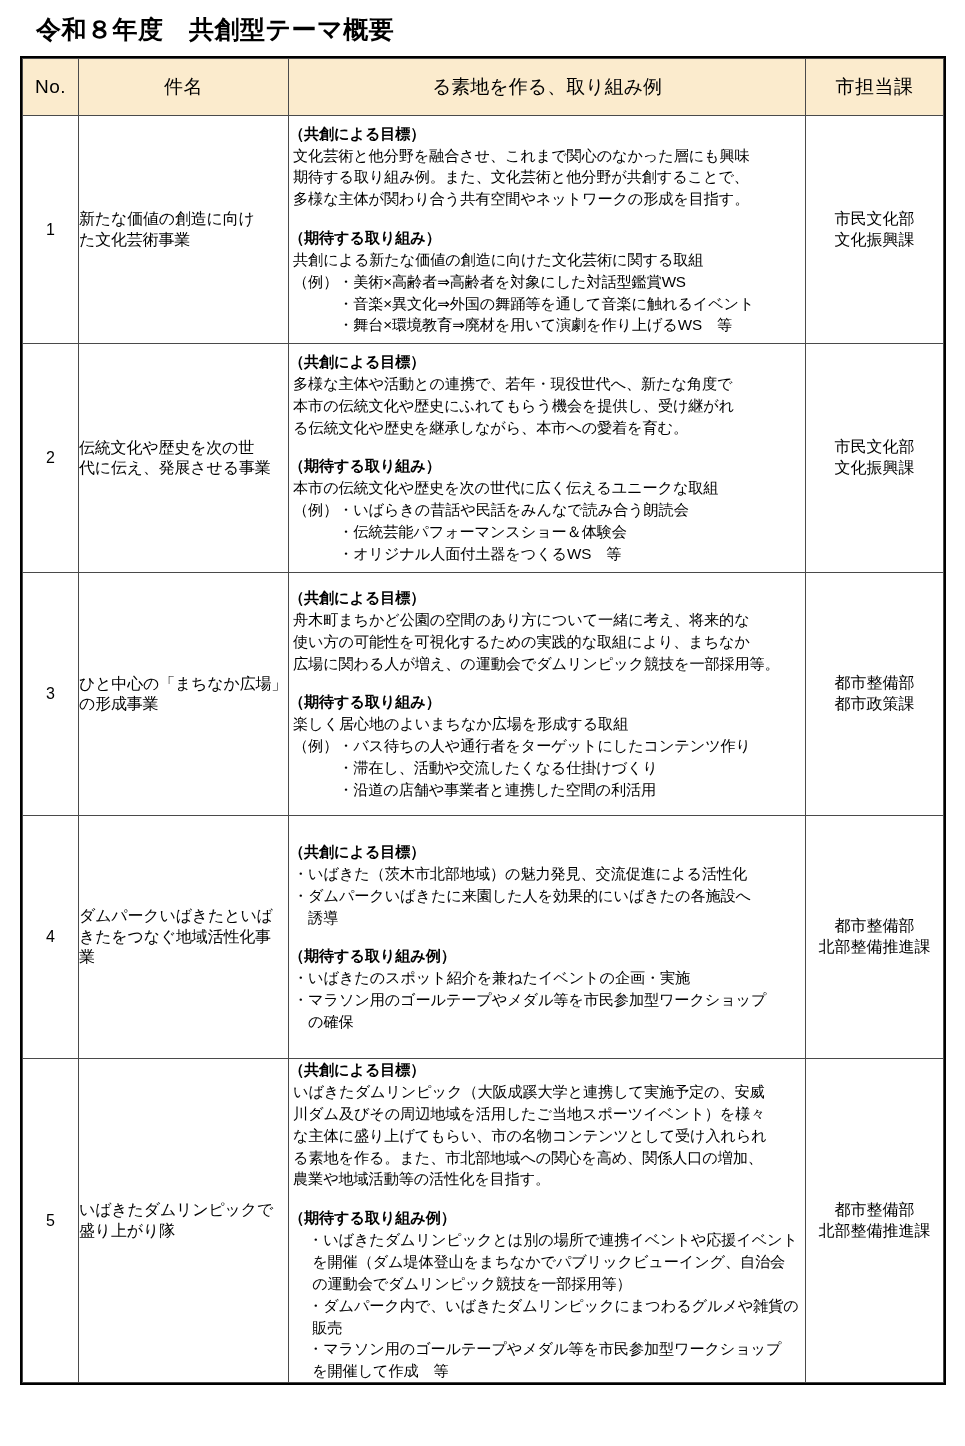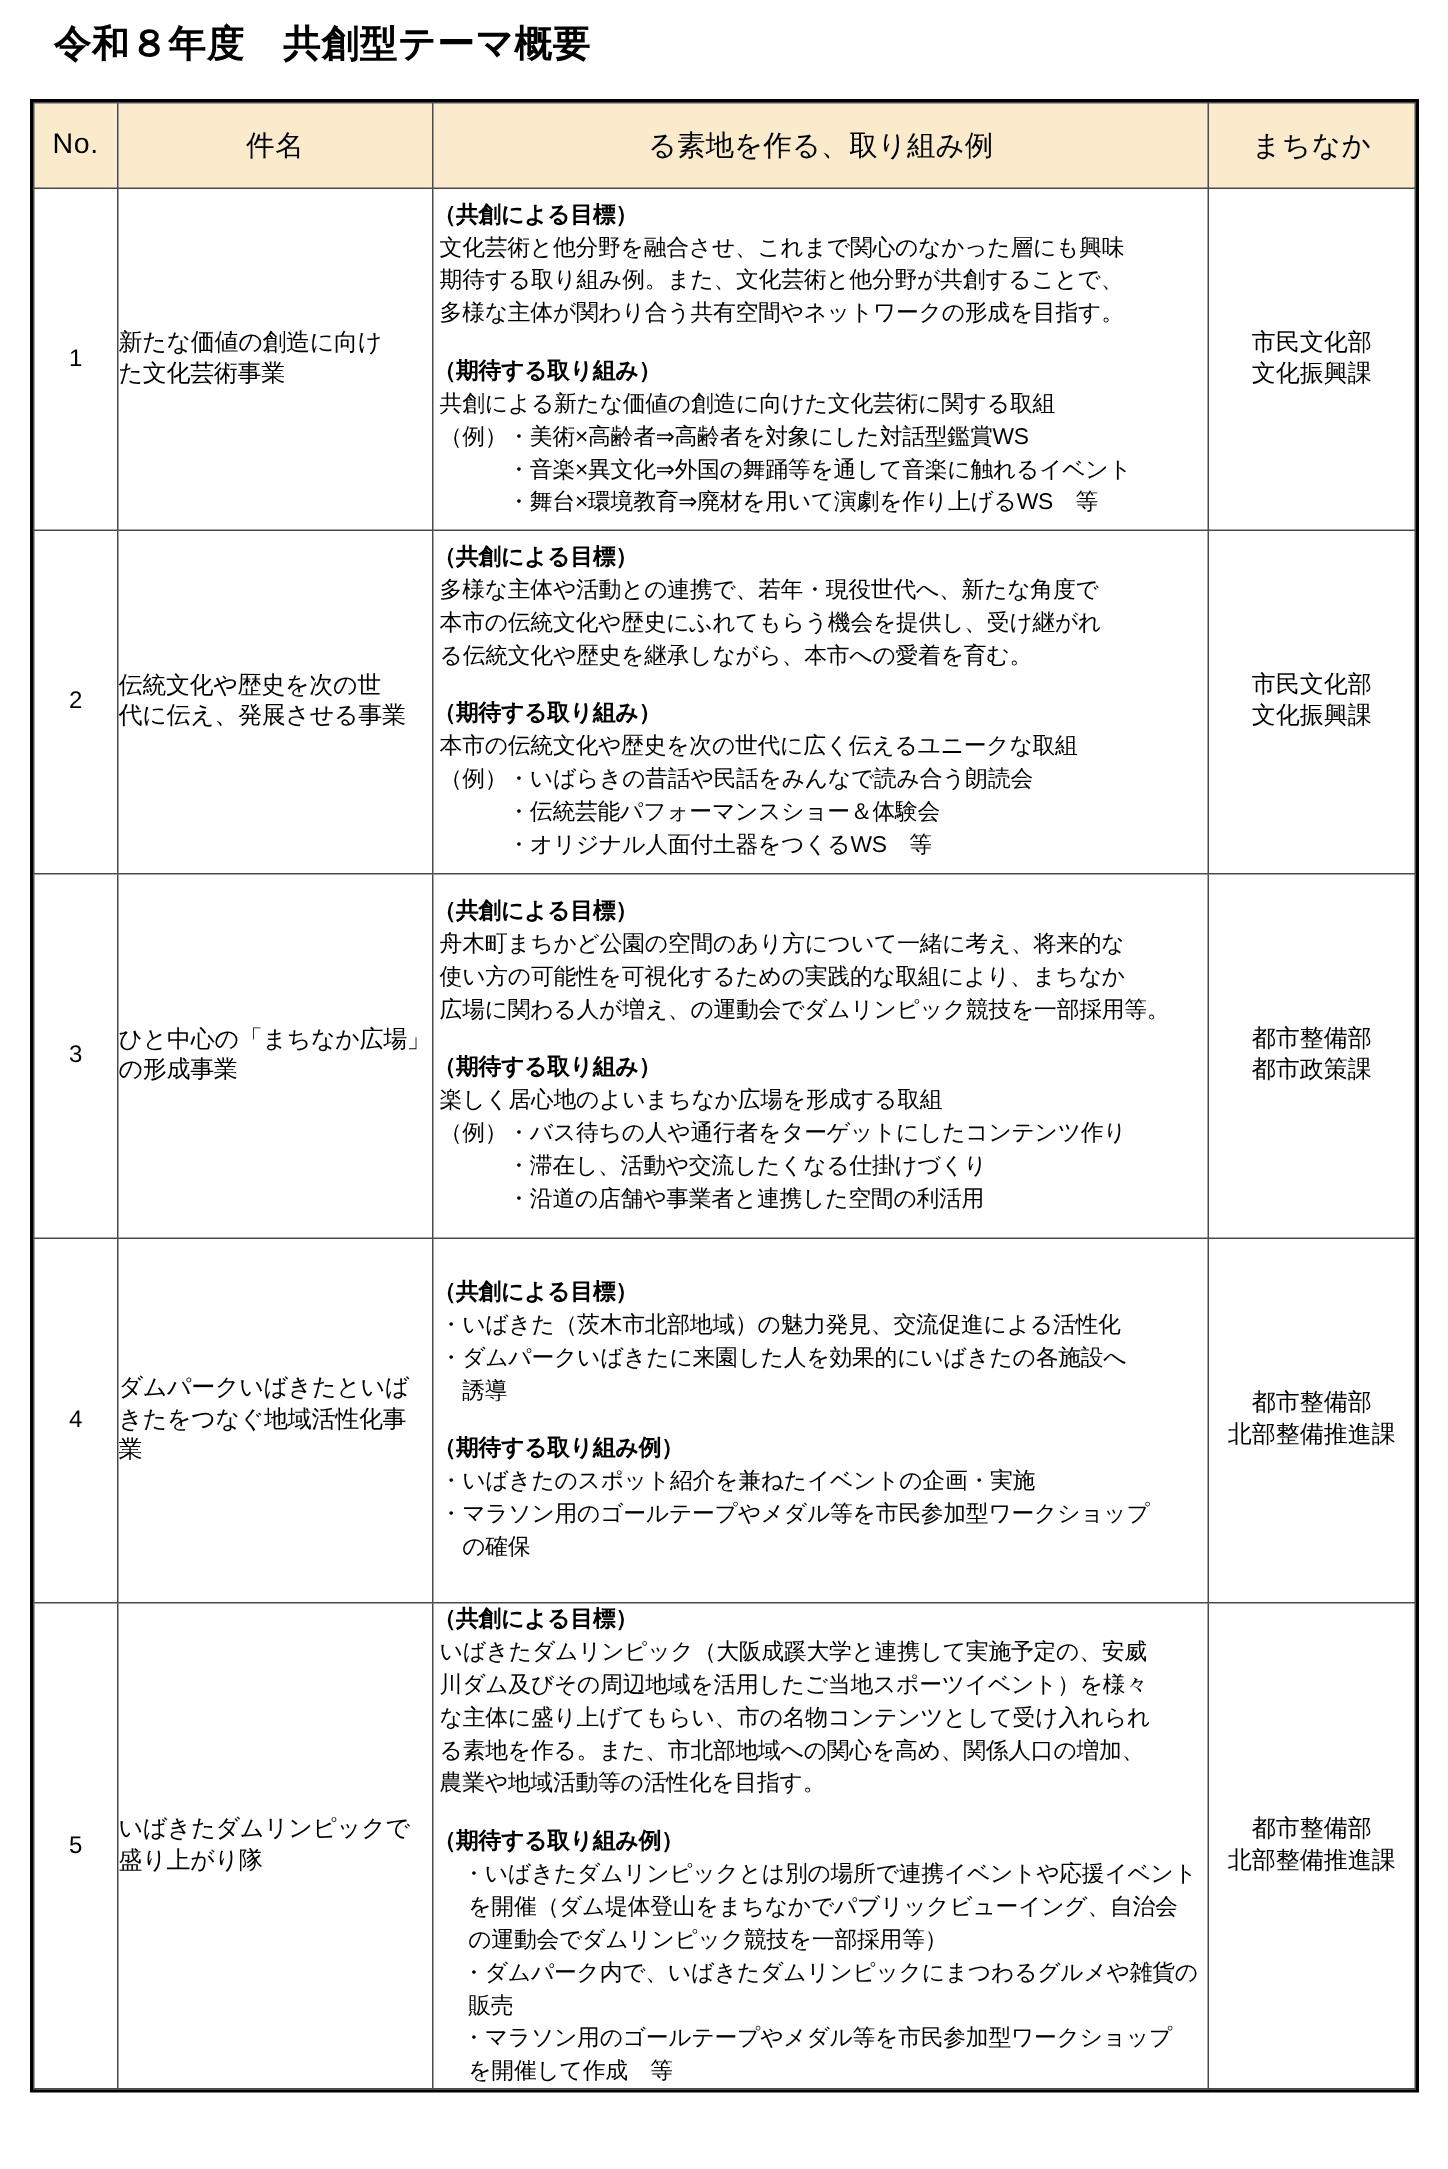--- a/index.html
+++ b/index.html
@@ -27,21 +27,21 @@
     top: 14px;
     font-size: 25px;
     font-weight: bold;
     letter-spacing: 0.5px;
     line-height: 1.2;
     white-space: pre;
   }
   table.main-table {
     position: absolute;
     left: 22px;
-    top: 68px;
+    top: 58px;
     width: 921px;
     border-collapse: collapse;
     table-layout: fixed;
   }
   table.main-table td,
   table.main-table th {
     border: 1px solid #4a4a4a;
     vertical-align: middle;
     padding: 0;
     font-weight: normal;
@@ -120,21 +120,21 @@
       <col class="c-no">
       <col class="c-name">
       <col class="c-goal">
       <col class="c-dept">
     </colgroup>
     <thead>
       <tr>
         <td class="th-no">No.</td>
         <td class="th-name">件名</td>
         <td class="th-goal">る素地を作る、取り組み例</td>
-        <td class="th-dept">まちなか</td>
+        <td class="th-dept">市担当課</td>
       </tr>
     </thead>
     <tbody>
 
       <tr style="height:228px">
         <td class="cell-no">1</td>
         <td class="cell-name" style="white-space: pre;">新たな価値の創造に向け
 た文化芸術事業</td>
         <td class="cell-goal">
           <div class="goal-inner">

